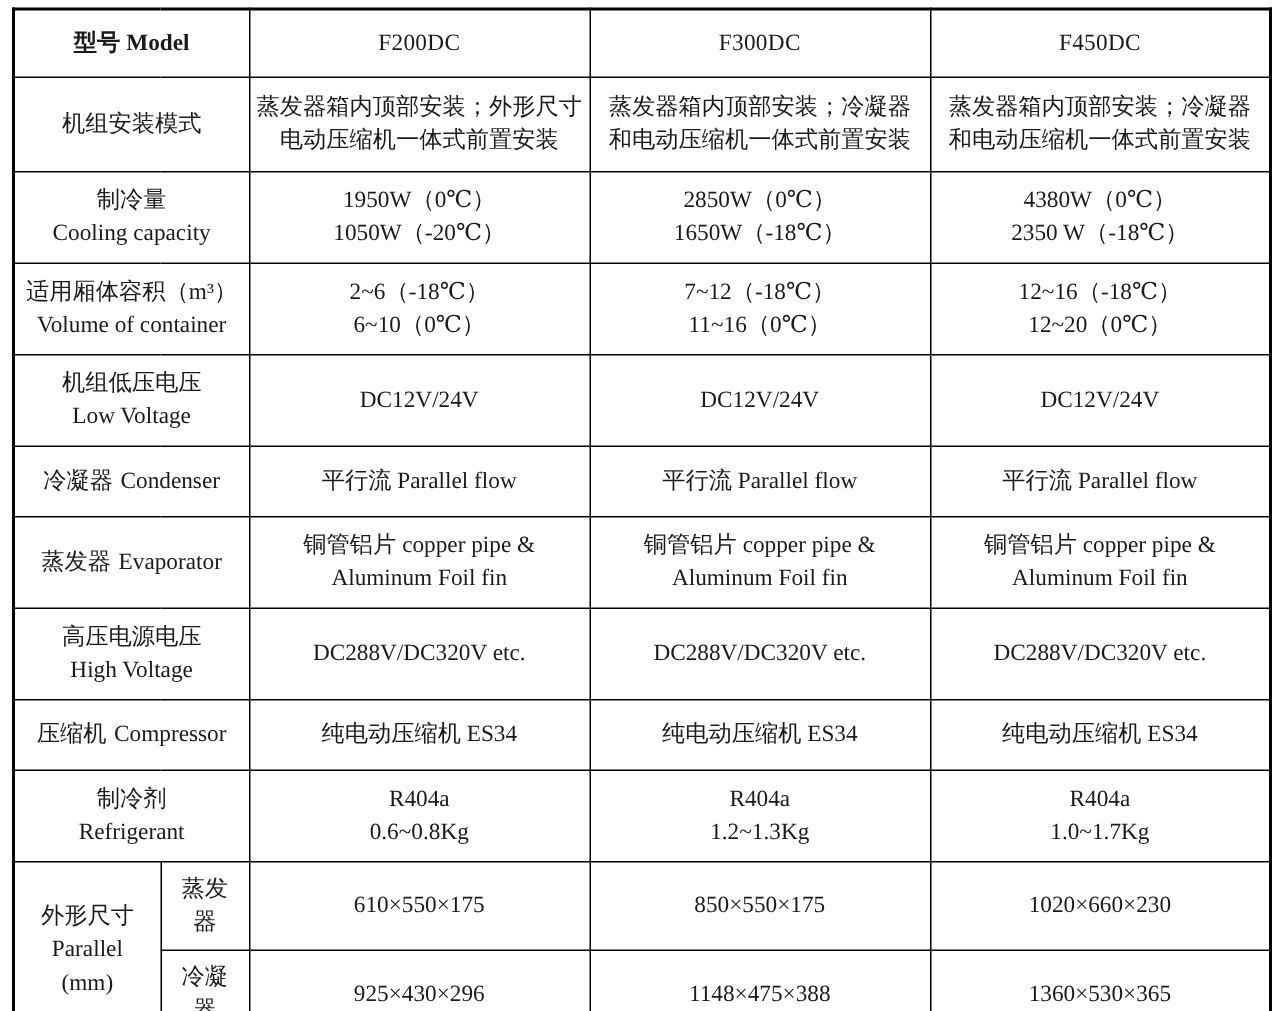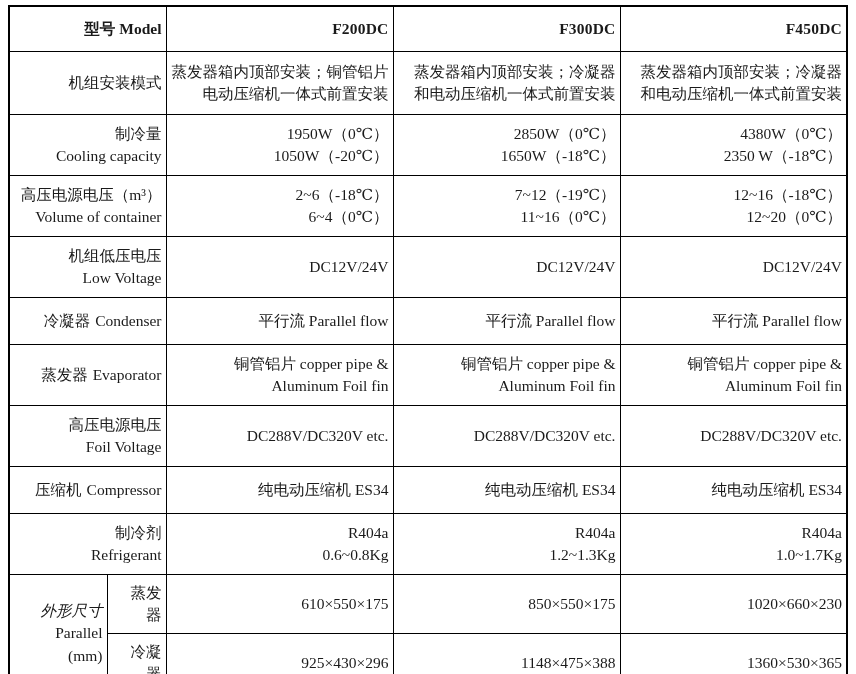--- a/index.html
+++ b/index.html
@@ -28,21 +28,21 @@
     left: 8px;
     top: 5px;
     width: 840px;
     border-collapse: collapse;
     table-layout: fixed;
     background: #ffffff;
   }
 
   table.spec td {
     border: 1px solid #000000;
-    text-align: right;
+    text-align: center;
     vertical-align: middle;
     padding: 3px 4px;
     font-size: 15.5px;
     line-height: 1.45;
     color: #1a1a1a;
   }
 
   
   table.spec {
     border: 2px solid #000000;
@@ -65,42 +65,42 @@
   .hdr-label {
     font-weight: bold;
     font-size: 17px;
   }
   .hdr-label .cn,
   .hdr-label .en { display: inline; }
   .hdr-label .en { margin-left: 4px; }
 
   .model-hdr {
     color: #ff0000;
-    font-weight: bold;
+    font-weight: normal;
     font-size: 16.5px;
     letter-spacing: 0.2px;
   }
 
   .row-hdr td { height: 38px; }
   .row-install td { height: 56px; }
   .row-two td { height: 54px; }
   .row-one td { height: 40px; margin-left: 41px; }
   .row-dim td { height: 52px; }
 
   .val-line { display: block; white-space: nowrap; }
 
   .sub-cell {
     font-size: 15px;
     line-height: 1.35;
     padding: 2px;
   }
   .sub-cell .s1 { display: block; }
   .sub-cell .s2 { display: block; }
 
-  .dim-label .cn   { display: block; font-style: italic; }
+  .dim-label .cn   { display: block; }
   .dim-label .en   { display: block; }
   .dim-label .unit { display: block; }
 </style>
 </head>
 <body>
 
 <div class="sheet">
 
   <table class="spec">
     <colgroup>
@@ -119,21 +119,21 @@
         <td class="model-hdr">F200DC</td>
         <td class="model-hdr">F300DC</td>
         <td class="model-hdr">F450DC</td>
       </tr>
 
       <tr class="row-install">
         <td colspan="2" class="label-cell">
           <span class="cn">机组安装模式</span>
         </td>
         <td>
-          <span class="val-line">蒸发器箱内顶部安装；铜管铝片</span>
+          <span class="val-line">蒸发器箱内顶部安装；外形尺寸</span>
           <span class="val-line">电动压缩机一体式前置安装</span>
         </td>
         <td>
           <span class="val-line">蒸发器箱内顶部安装；冷凝器</span>
           <span class="val-line">和电动压缩机一体式前置安装</span>
         </td>
         <td>
           <span class="val-line">蒸发器箱内顶部安装；冷凝器</span>
           <span class="val-line">和电动压缩机一体式前置安装</span>
         </td>
@@ -153,29 +153,29 @@
           <span class="val-line">1650W（-18℃）</span>
         </td>
         <td>
           <span class="val-line">4380W（0℃）</span>
           <span class="val-line">2350 W（-18℃）</span>
         </td>
       </tr>
 
       <tr class="row-two">
         <td colspan="2" class="label-cell">
-          <span class="cn">高压电源电压（m³）</span>
+          <span class="cn">适用厢体容积（m³）</span>
           <span class="en">Volume of container</span>
         </td>
         <td>
           <span class="val-line">2~6（-18℃）</span>
-          <span class="val-line">6~4（0℃）</span>
-        </td>
-        <td>
-          <span class="val-line">7~12（-19℃）</span>
+          <span class="val-line">6~10（0℃）</span>
+        </td>
+        <td>
+          <span class="val-line">7~12（-18℃）</span>
           <span class="val-line">11~16（0℃）</span>
         </td>
         <td>
           <span class="val-line">12~16（-18℃）</span>
           <span class="val-line">12~20（0℃）</span>
         </td>
       </tr>
 
       <tr class="row-two">
         <td colspan="2" class="label-cell">
@@ -222,21 +222,21 @@
         </td>
         <td>
           <span class="val-line">铜管铝片 copper pipe &amp;</span>
           <span class="val-line">Aluminum Foil fin</span>
         </td>
       </tr>
 
       <tr class="row-two">
         <td colspan="2" class="label-cell">
           <span class="cn">高压电源电压</span>
-          <span class="en">Foil Voltage</span>
+          <span class="en">High Voltage</span>
         </td>
         <td>
           <span class="val-line">DC288V/DC320V etc.</span>
         </td>
         <td>
           <span class="val-line">DC288V/DC320V etc.</span>
         </td>
         <td>
           <span class="val-line">DC288V/DC320V etc.</span>
         </td>

